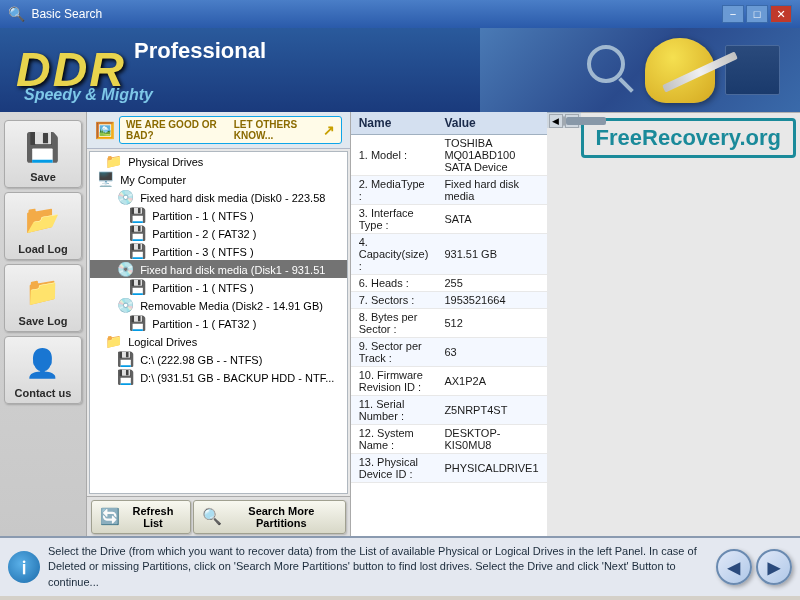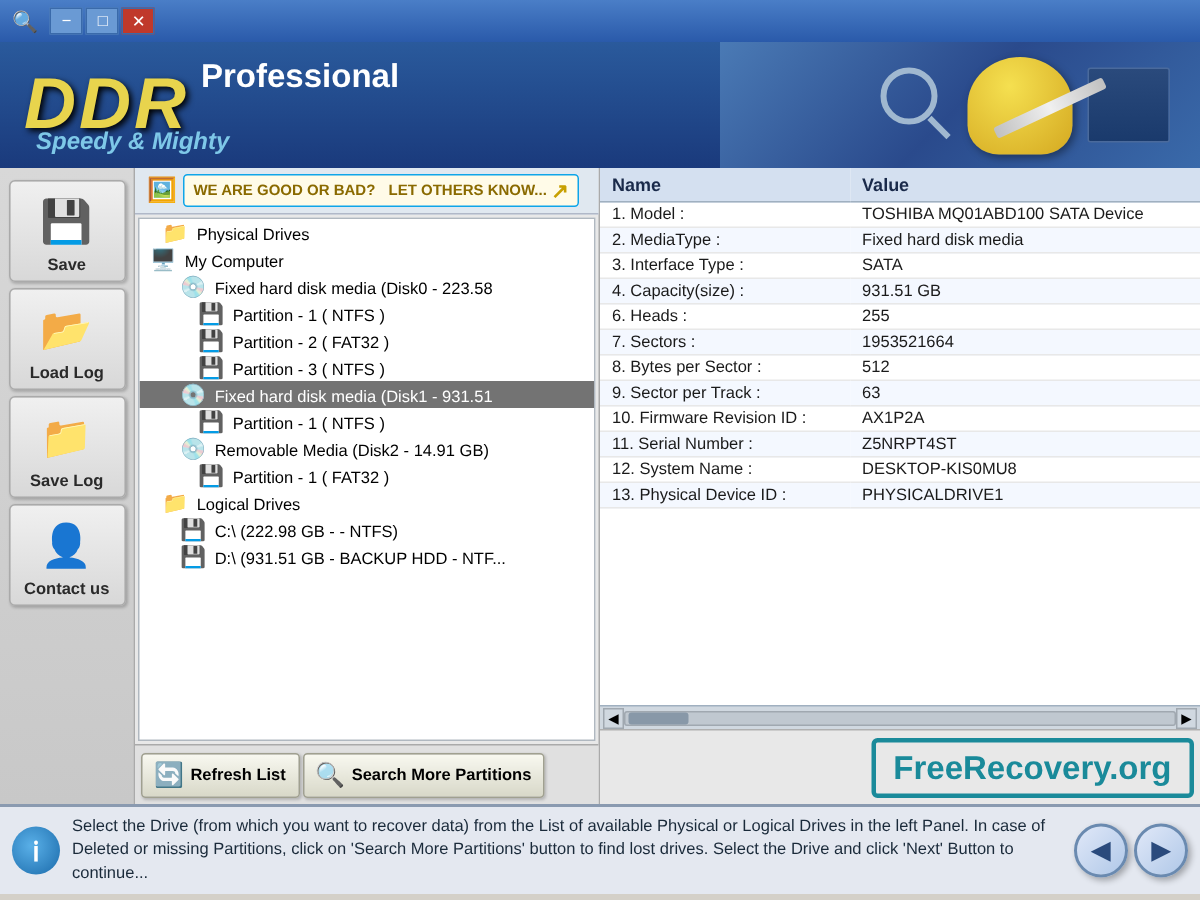--- a/index.html
+++ b/index.html
@@ -242,21 +242,21 @@
       gap: 4px;
       box-shadow: 1px 1px 2px rgba(0,0,0,0.2);
     }
     .refresh-icon { color: #2a8a2a; font-size: 16px; }
     .search-icon-btn { font-size: 16px; }
 
     
     #right-panel {
       flex: 1;
       display: flex;
-      flex-direction: column;
+      flex-direction: row;
     }
     #properties-table {
       flex: 1;
       overflow-y: auto;
       background: white;
     }
     table {
       width: 100%;
       border-collapse: collapse;
     }
@@ -377,20 +377,21 @@
     
     #tree-container::-webkit-scrollbar { width: 12px; }
     #tree-container::-webkit-scrollbar-track { background: #f0f0f0; }
     #tree-container::-webkit-scrollbar-thumb { background: #a0a0a0; border-radius: 4px; }
   </style>
 </head>
 <body>
 
 <div id="titlebar">
   <span class="title-icon">🔍</span>
+  <span class="title-text">Basic Search</span>
   <button class="win-btn">−</button>
   <button class="win-btn">□</button>
   <button class="win-btn close">✕</button>
 </div>
 
 <div id="header">
   <div class="ddr-logo">DDR</div>
   <div class="pro-text">Professional</div>
   <div class="tagline">Speedy &amp; Mighty</div>
   <div class="header-icons">

